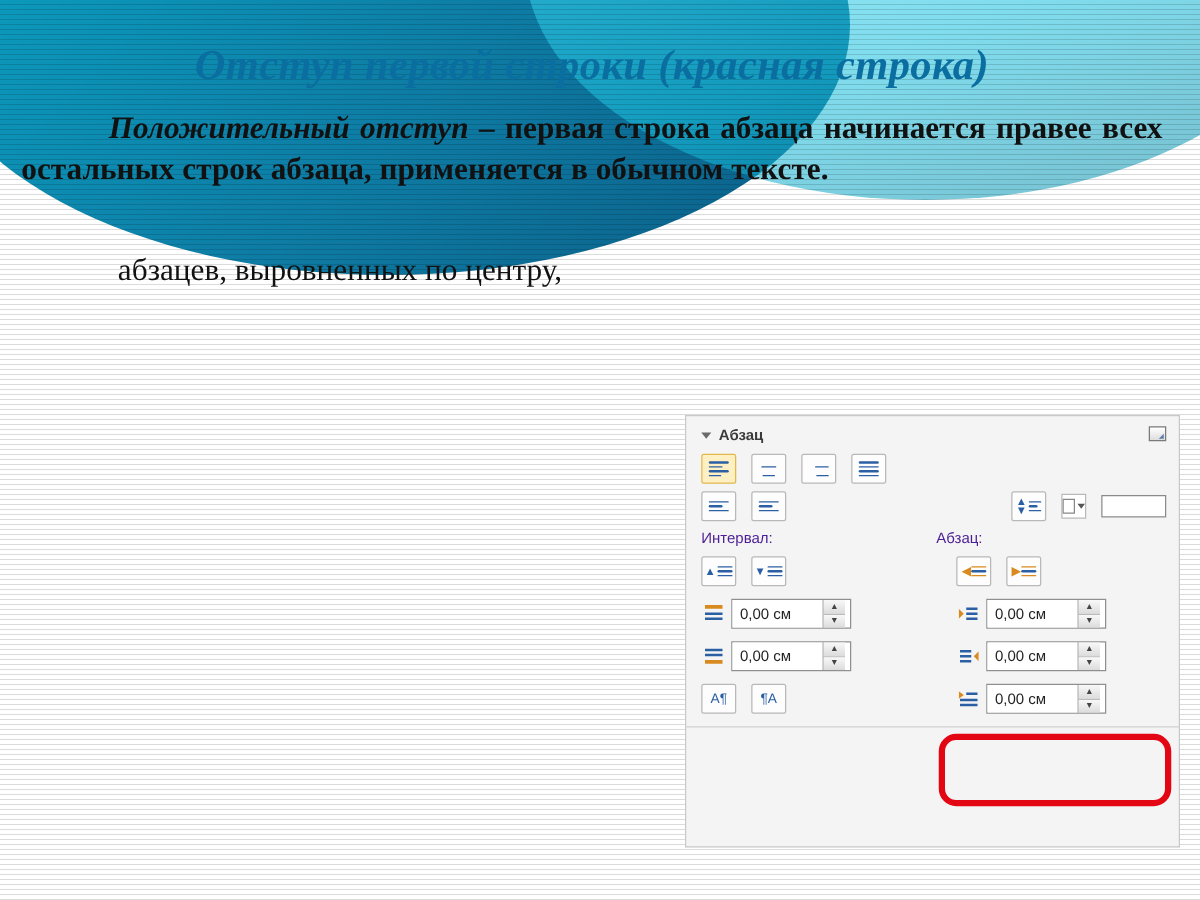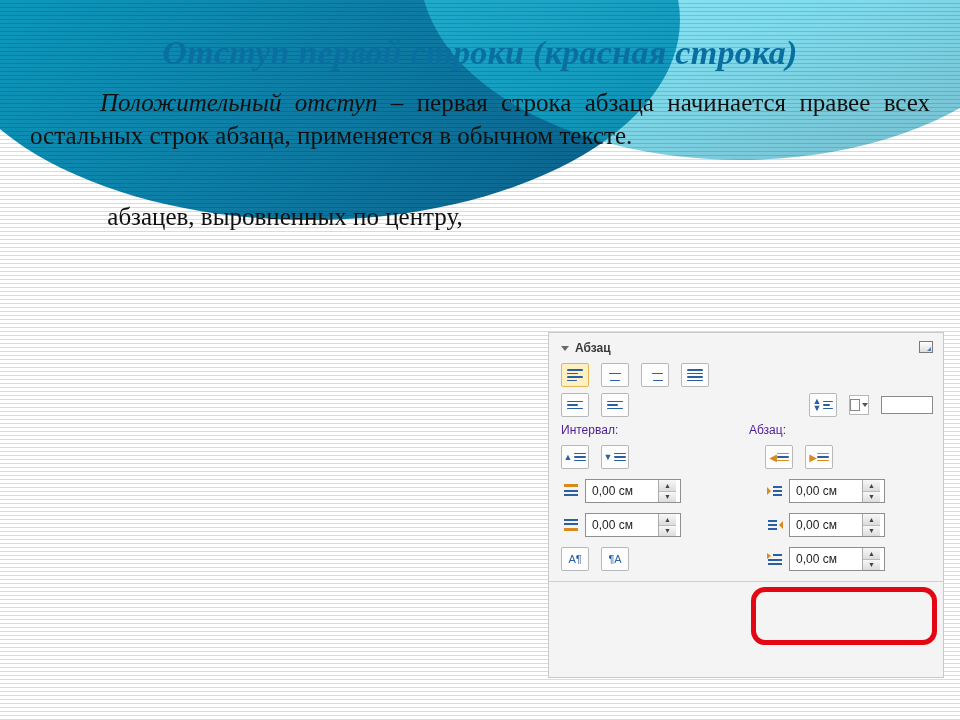--- a/index.html
+++ b/index.html
@@ -22,39 +22,39 @@
     filter: blur(0.4px);
     z-index: 0;
   }
   .decor2 {
     position: absolute; top: -220px; left: 420px;
     width: 640px; height: 380px;
     border-radius: 50%;
     background: linear-gradient(160deg, #5be8ff 0%, #18c1df 60%, #03809e 100%);
     opacity: 0.55; z-index: 0;
   }
-  .content { position: relative; z-index: 2; padding: 34px 30px 0 30px; }
+  .content { position: relative; z-index: 2; padding: 34px 30px 0 17px; }
   h1 {
     color: #0a6fa0;
     font-style: italic;
     font-weight: bold;
     font-size: 34px;
     text-align: center;
     margin-bottom: 14px;
     letter-spacing: .3px;
   }
   .para {
     color: #111; font-size: 25px;
     text-align: justify;
     line-height: 1.32;
     margin-bottom: 48px;
   }
   .para-narrow { width: 510px; }
   .para-narrow p { margin-bottom: 16px; }
-  .indent { text-indent: 70px; }
+  .indent { text-indent: 70px; font-weight: bold; }
   .term { font-style: italic; }
   .center { text-align: center; }
 
   
   .panel {
     position: absolute; right: 16px; top: 332px;
     width: 396px; height: 346px;
     background: #f4f4f4;
     border: 1px solid #c9c9c9;
     font-family: Tahoma, Arial, sans-serif;

